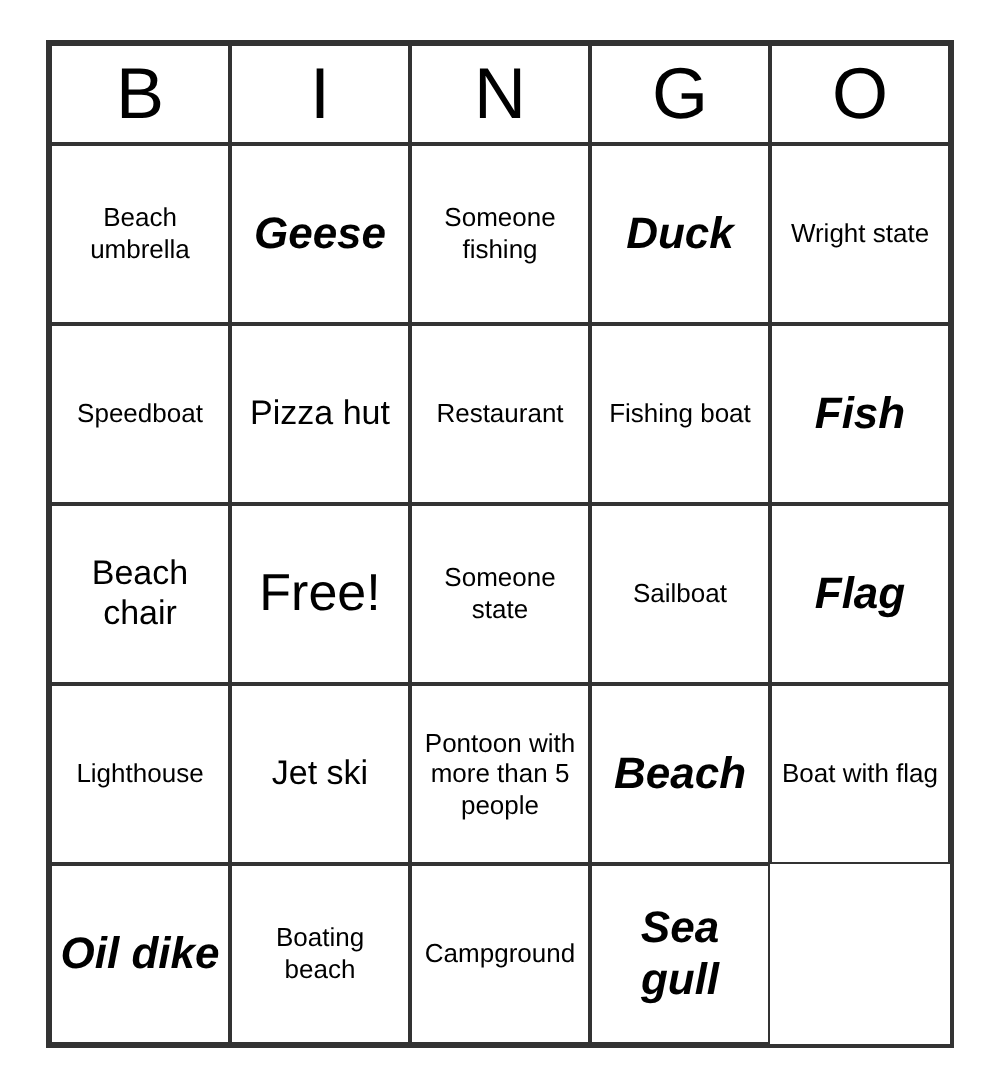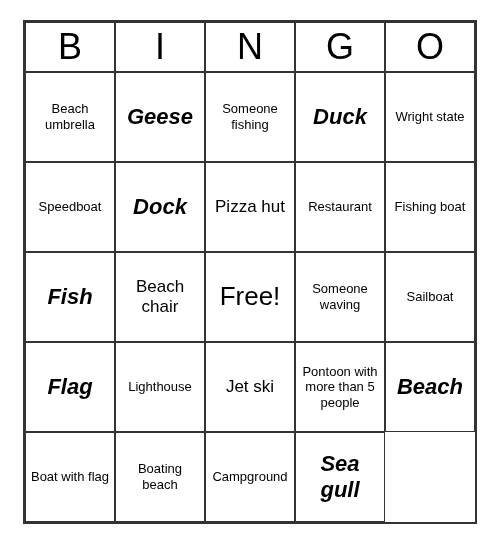--- a/index.html
+++ b/index.html
@@ -87,42 +87,39 @@
       <div class="cell">
         <span class="cell-text large">Duck</span>
       </div>
       <div class="cell">
         <span class="cell-text small">Wright state</span>
       </div>
       <div class="cell">
         <span class="cell-text small">Speedboat</span>
       </div>
       <div class="cell">
-        <span class="cell-text large">Dock</span>
-      </div>
-      <div class="cell">
         <span class="cell-text medium">Pizza hut</span>
       </div>
       <div class="cell">
         <span class="cell-text small">Restaurant</span>
       </div>
       <div class="cell">
         <span class="cell-text small">Fishing boat</span>
       </div>
       <div class="cell">
         <span class="cell-text large">Fish</span>
       </div>
       <div class="cell">
         <span class="cell-text medium">Beach chair</span>
       </div>
       <div class="cell">
         <span class="cell-text free">Free!</span>
       </div>
       <div class="cell">
-        <span class="cell-text small">Someone waving</span>
+        <span class="cell-text small">Someone state</span>
       </div>
       <div class="cell">
         <span class="cell-text small">Sailboat</span>
       </div>
       <div class="cell">
         <span class="cell-text large">Flag</span>
       </div>
       <div class="cell">
         <span class="cell-text small">Lighthouse</span>
       </div>
@@ -132,20 +129,23 @@
       <div class="cell">
         <span class="cell-text small">Pontoon with more than 5 people</span>
       </div>
       <div class="cell">
         <span class="cell-text large">Beach</span>
       </div>
       <div class="cell">
         <span class="cell-text small">Boat with flag</span>
       </div>
       <div class="cell">
+        <span class="cell-text large">Oil dike</span>
+      </div>
+      <div class="cell">
         <span class="cell-text small">Boating beach</span>
       </div>
       <div class="cell">
         <span class="cell-text small">Campground</span>
       </div>
       <div class="cell">
         <span class="cell-text large">Sea gull</span>
       </div>
     </div>
 </div>

